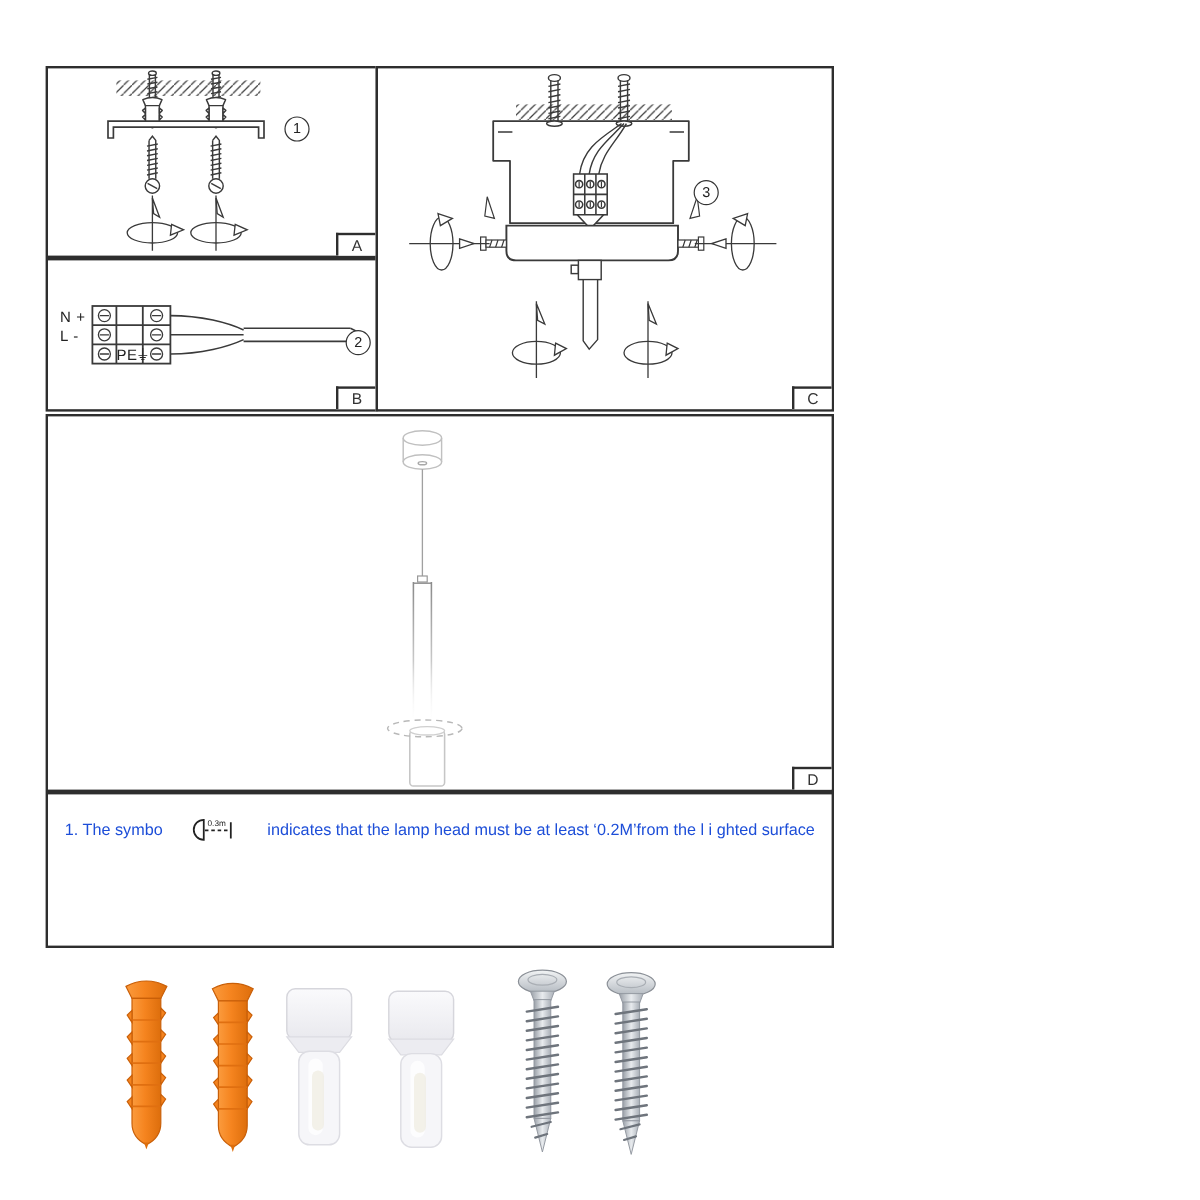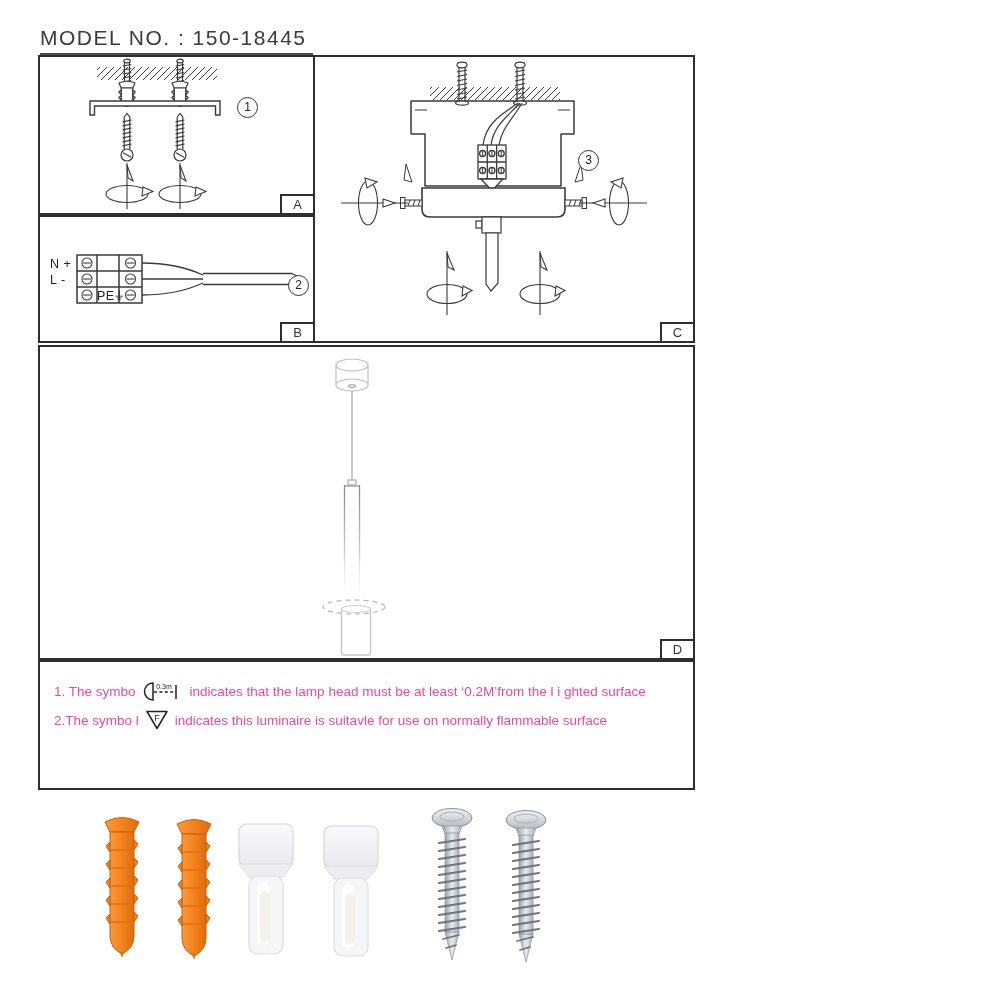--- a/index.html
+++ b/index.html
@@ -8,31 +8,30 @@
   #title{position:absolute;left:40px;top:26px;font-size:21px;letter-spacing:1.5px;color:#3a3a3a;
          border-bottom:2px solid #4a4a4a;padding-bottom:3px;padding-right:6px;font-weight:400;}
   .panel{position:absolute;border:2px solid #2e2e2e;background:#fff;box-sizing:border-box;}
   .plabel{position:absolute;right:0;bottom:0;width:31px;height:17px;border-left:2px solid #2e2e2e;
           border-top:2px solid #2e2e2e;text-align:center;line-height:17px;font-size:13px;color:#333;background:#fff;}
   .circled{position:absolute;width:19px;height:19px;border:1.6px solid #333;border-radius:50%;
            text-align:center;line-height:19px;font-size:12px;color:#222;background:#fff;}
   .tlabel{position:absolute;left:10px;font-size:12.5px;color:#222;letter-spacing:0.5px;white-space:pre;}
   #notesbox{position:absolute;left:38px;top:660px;width:657px;height:130px;border:2px solid #2e2e2e;
             box-sizing:border-box;background:#fff;padding:10px 14px;}
-  .noteline{display:flex;align-items:center;gap:7px;margin-top:8px;font-size:13.5px;color:#ec4899;white-space:pre;}
+  .noteline{display:flex;align-items:center;gap:24px;margin-top:8px;font-size:13.5px;color:#1d4ed8;white-space:pre;}
   #notes-heading{font-size:13.5px;color:#141414;margin-bottom:4px;}
   svg{display:block;}
   .hwsvg{position:absolute;}
 </style>
 </head>
 <body>
 
 <div id="page">
 
-  <div id="title">MODEL NO. : 150-18445</div>
 
   <div class="panel" style="left:38px;top:55px;width:277px;height:160px;">
     <svg width="273" height="156" viewBox="0 0 273 156">
       <defs>
         <pattern id="hA" width="7" height="7" patternUnits="userSpaceOnUse">
           <path d="M-1,8 L8,-1" stroke="#3a3a3a" stroke-width="1"></path>
         </pattern>
       </defs>
       <rect x="57" y="10" width="120" height="13" fill="url(#hA)"></rect>
       <g stroke="#3a3a3a" stroke-width="1.2" fill="#fff" stroke-linejoin="round" transform="translate(87,0)">
@@ -241,28 +240,20 @@
   <div id="notesbox">
     <div class="noteline">
       <span>1. The symbo</span>
       <svg width="40" height="22" viewBox="0 0 40 22">
         <path d="M10,3 A8.5,8.5 0 0 0 10,20 L10,3 Z" fill="none" stroke="#222" stroke-width="1.5"></path>
         <path d="M11,12 H33" stroke="#222" stroke-width="1.4" stroke-dasharray="3,2.4"></path>
         <path d="M33,5 V19" stroke="#222" stroke-width="1.5"></path>
         <text x="21" y="8.5" font-size="7" text-anchor="middle" fill="#222">0.3m</text>
       </svg>
       <span>indicates that the lamp head must be at least ‘0.2M’from the l i ghted surface</span>
-    </div>
-    <div class="noteline">
-      <span>2.The symbo l</span>
-      <svg width="22" height="20" viewBox="0 0 22 20">
-        <path d="M1,1.5 H21 L11,18.5 Z" fill="none" stroke="#222" stroke-width="1.5" stroke-linejoin="round"></path>
-        <text x="11" y="11" font-size="8.5" text-anchor="middle" fill="#222">F</text>
-      </svg>
-      <span>indicates this luminaire is suitavle for use on normally flammable surface</span>
     </div>
   </div>
 
   <svg class="hwsvg" style="left:100px;top:810px;" width="44" height="148" viewBox="0 0 44 148">
     <defs>
       <linearGradient id="ancG" x1="0" y1="0" x2="1" y2="0">
         <stop offset="0" stop-color="#fb9b3d"></stop>
           <stop offset="0.45" stop-color="#f5841f"></stop>
           <stop offset="1" stop-color="#dd6e0c"></stop>
       </linearGradient>

